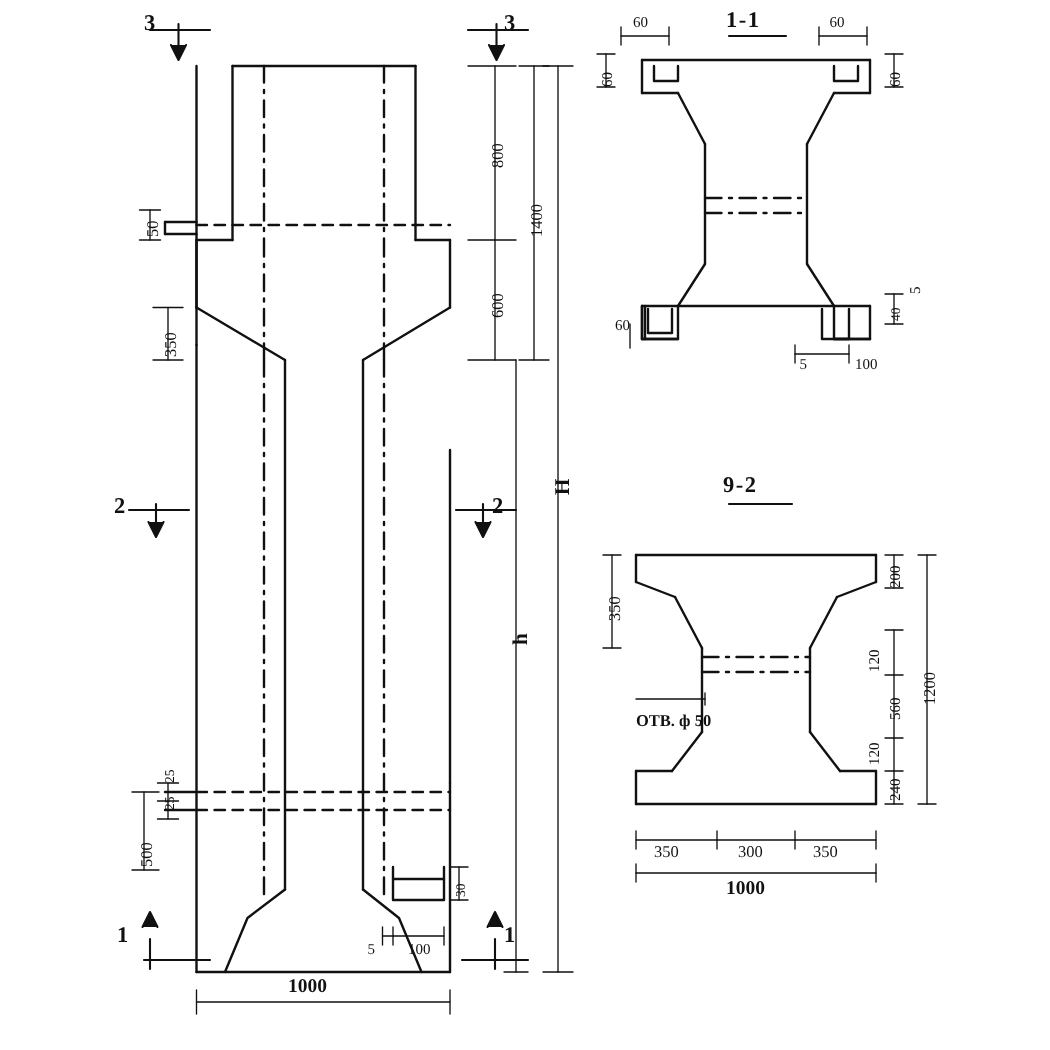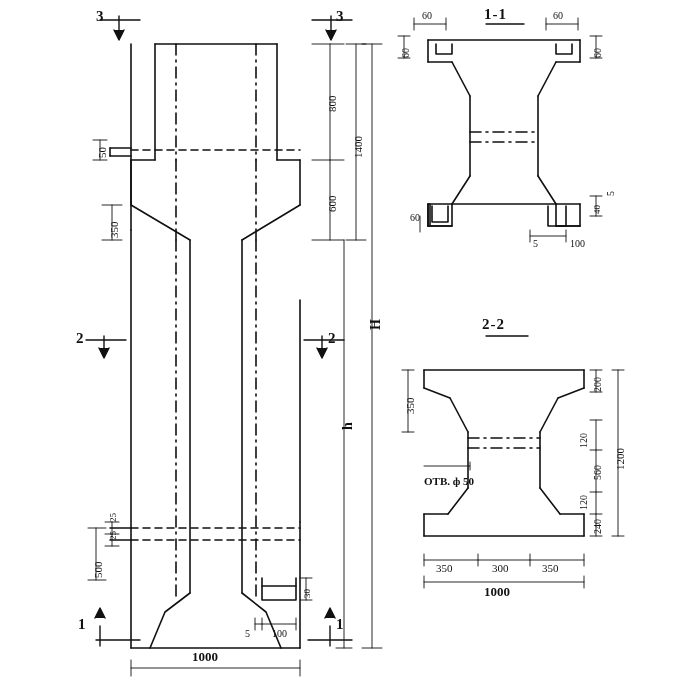--- a/index.html
+++ b/index.html
@@ -269,21 +269,21 @@
 </svg>
 
 <div class="lbl mk" style="left:96px;top:8px;">3</div>
 <div class="lbl mk" style="left:336px;top:8px;">3</div>
 <div class="lbl mk" style="left:76px;top:330px;">2</div>
 <div class="lbl mk" style="left:328px;top:330px;">2</div>
 <div class="lbl mk" style="left:78px;top:616px;">1</div>
 <div class="lbl mk" style="left:336px;top:616px;">1</div>
 
 <div class="lbl ttl" style="left:484px;top:6px;text-align:center;">1-1</div>
-<div class="lbl ttl" style="left:482px;top:316px;">2-2</div>
+<div class="lbl ttl" style="left:482px;top:316px;">9-2</div>
 
 <div class="lbl rot" style="left:326px;top:112px;transform:rotate(-90deg);">800</div>
 <div class="lbl rot" style="left:352px;top:158px;transform:rotate(-90deg);">1400</div>
 <div class="lbl rot" style="left:326px;top:212px;transform:rotate(-90deg);">600</div>
 <div class="lbl rot" style="left:108px;top:238px;transform:rotate(-90deg);">350</div>
 <div class="lbl rot" style="left:96px;top:158px;transform:rotate(-90deg);">50</div>
 <div class="lbl rot b" style="left:368px;top:330px;transform:rotate(-90deg);font-size:14px;">H</div>
 <div class="lbl rot b" style="left:340px;top:430px;transform:rotate(-90deg);font-size:14px;">h</div>
 <div class="lbl rot" style="left:92px;top:578px;transform:rotate(-90deg);">500</div>
 <div class="lbl rot" style="left:108px;top:540px;transform:rotate(-90deg);font-size:9px;">25</div>

